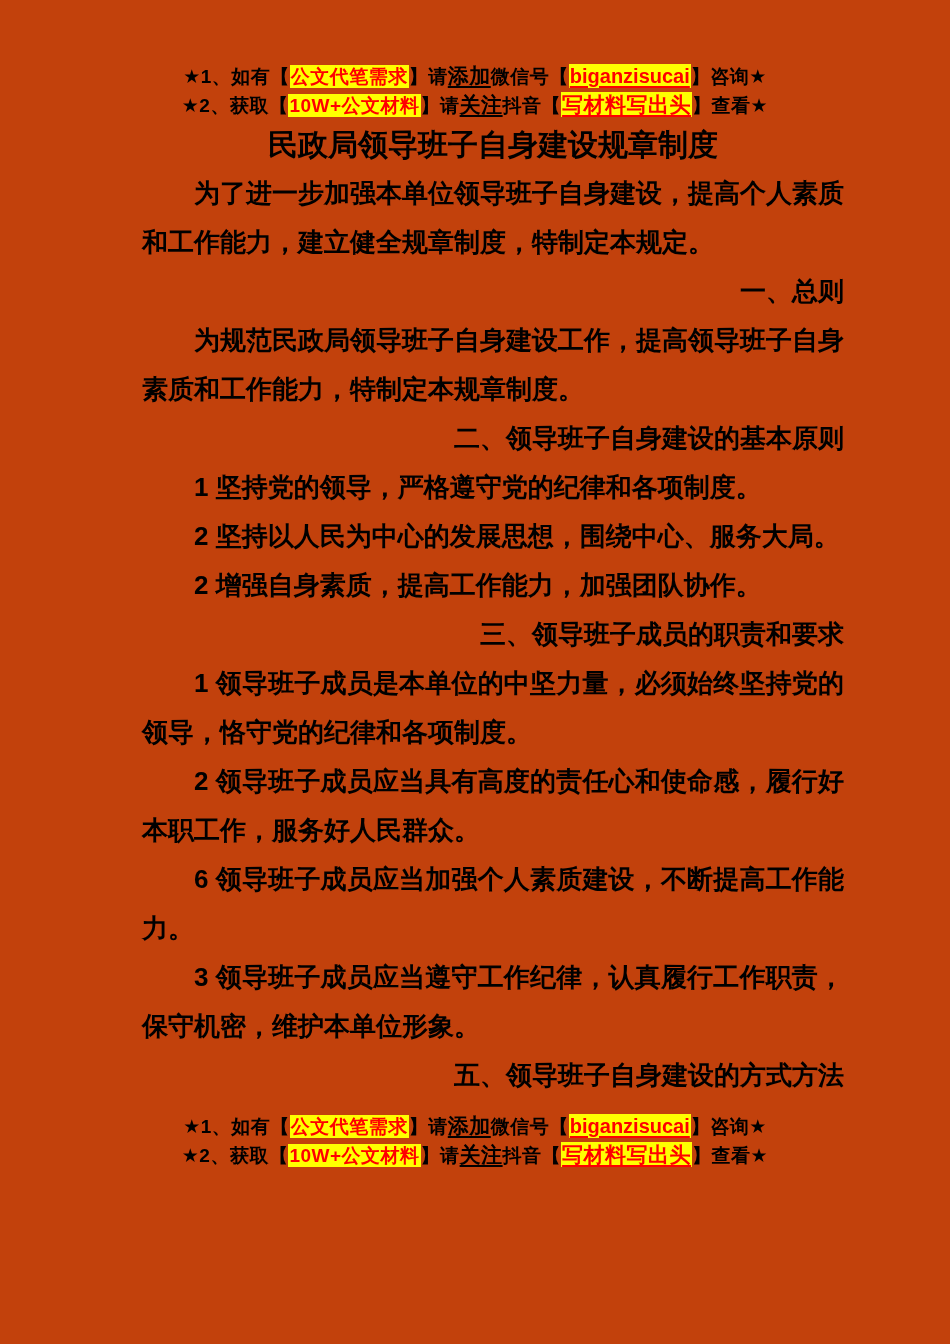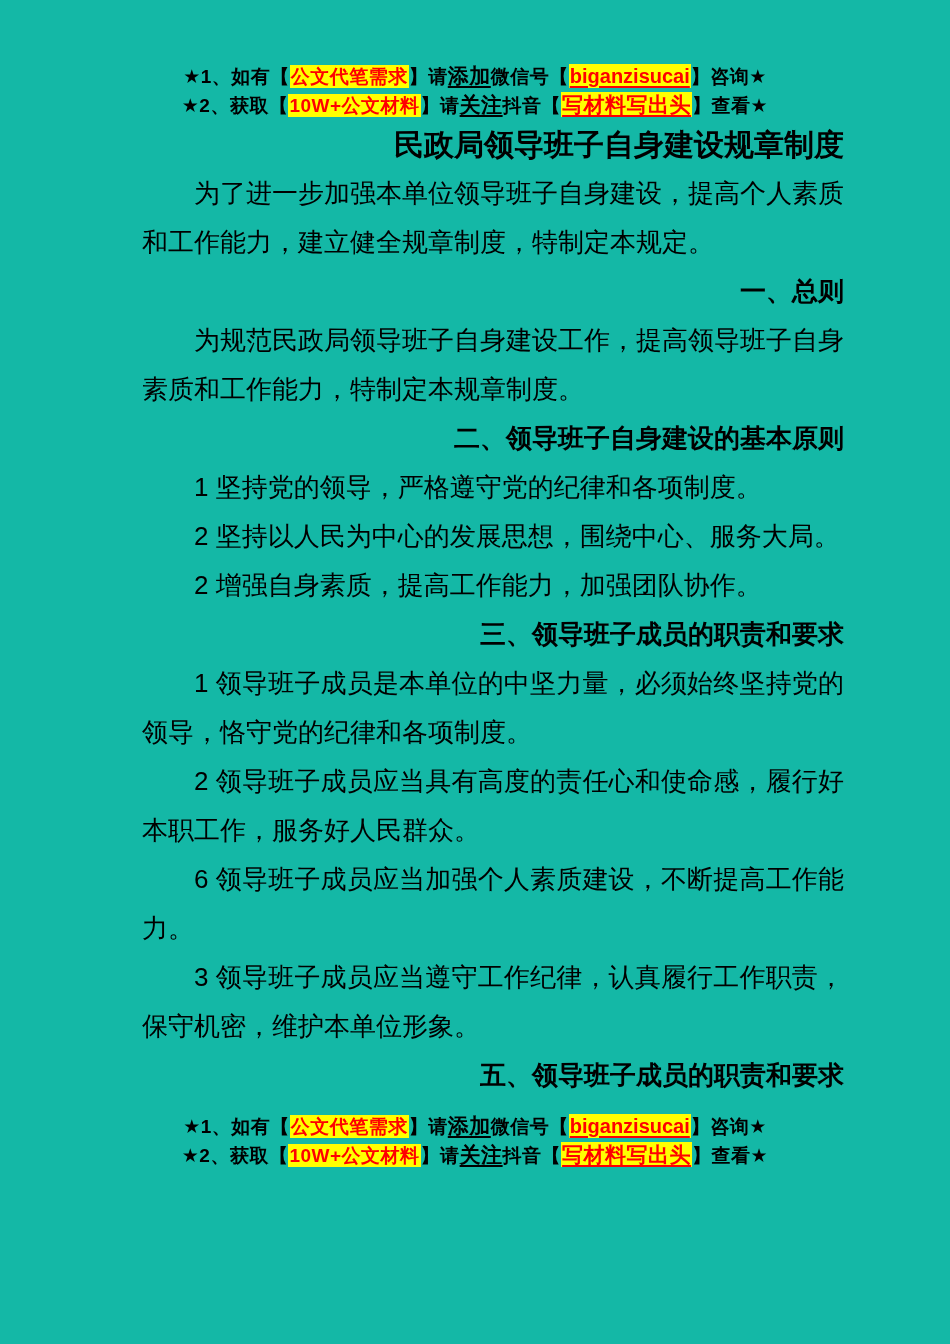--- a/index.html
+++ b/index.html
@@ -1,20 +1,20 @@
 <!DOCTYPE html>
 <html lang="zh"><head>
 <meta charset="utf-8">
 <style>
   html, body { margin: 0; padding: 0; background: #ffffff; }
   .page {
     position: relative;
     width: 950px;
     height: 1344px;
-    background: #14b8a6;
+    background: #c2410c;
     color: #000000;
     font-family: "Liberation Sans", "DejaVu Sans", sans-serif;
     overflow: hidden;
     box-sizing: border-box;
   }
   
   .promo {
     text-align: center;
     font-weight: bold;
     font-size: 19px;
@@ -28,25 +28,25 @@
   .seg.hl { background: #ffff00; color: #ff0000; padding: 1px 1px; }
   .seg.ul { text-decoration: underline; text-underline-offset: 3px; font-size: 21px; }
   .seg.hl.ul { text-decoration-color: #ff0000; }
   .seg.latin { font-size: 20px; letter-spacing: 0; }
   
   .doc { padding: 0 106px 0 142px; }
   .doc-title {
     margin: 0;
     font-size: 30px;
     font-weight: bold;
-    text-align: right;
+    text-align: center;
     line-height: 49px;
   }
   .block { margin: 0; font-size: 26px; line-height: 49px; text-indent: 2em; }
-  .block.para { text-align: justify; font-weight: normal; }
+  .block.para { text-align: justify; font-weight: bold; }
   .block.heading { font-weight: bold; text-align: right; }
 </style>
 </head>
 <body>
 
 <div class="page">
 
   <div class="promo promo-top">
     <div class="promo-line">
       <span class="seg">★1、如有【</span><span class="seg hl">公文代笔需求</span><span class="seg">】请</span><span class="seg ul">添加</span><span class="seg">微信号【</span><span class="seg hl ul latin">biganzisucai</span><span class="seg">】咨询★</span>
@@ -63,21 +63,21 @@
     <p class="block para">为规范民政局领导班子自身建设工作，提高领导班子自身素质和工作能力，特制定本规章制度。</p>
     <p class="block heading">二、领导班子自身建设的基本原则</p>
     <p class="block para">1 坚持党的领导，严格遵守党的纪律和各项制度。</p>
     <p class="block para">2 坚持以人民为中心的发展思想，围绕中心、服务大局。</p>
     <p class="block para">2 增强自身素质，提高工作能力，加强团队协作。</p>
     <p class="block heading">三、领导班子成员的职责和要求</p>
     <p class="block para">1 领导班子成员是本单位的中坚力量，必须始终坚持党的领导，恪守党的纪律和各项制度。</p>
     <p class="block para">2 领导班子成员应当具有高度的责任心和使命感，履行好本职工作，服务好人民群众。</p>
     <p class="block para">6 领导班子成员应当加强个人素质建设，不断提高工作能力。</p>
     <p class="block para">3 领导班子成员应当遵守工作纪律，认真履行工作职责，保守机密，维护本单位形象。</p>
-    <p class="block heading">五、领导班子成员的职责和要求</p>
+    <p class="block heading">五、领导班子自身建设的方式方法</p>
   </div>
 
   <div class="promo promo-bottom">
     <div class="promo-line">
       <span class="seg">★1、如有【</span><span class="seg hl">公文代笔需求</span><span class="seg">】请</span><span class="seg ul">添加</span><span class="seg">微信号【</span><span class="seg hl ul latin">biganzisucai</span><span class="seg">】咨询★</span>
     </div>
     <div class="promo-line">
       <span class="seg">★2、获取【</span><span class="seg hl">10W+公文材料</span><span class="seg">】请</span><span class="seg ul">关注</span><span class="seg">抖音【</span><span class="seg hl ul">写材料写出头</span><span class="seg">】查看★</span>
     </div>
   </div>

